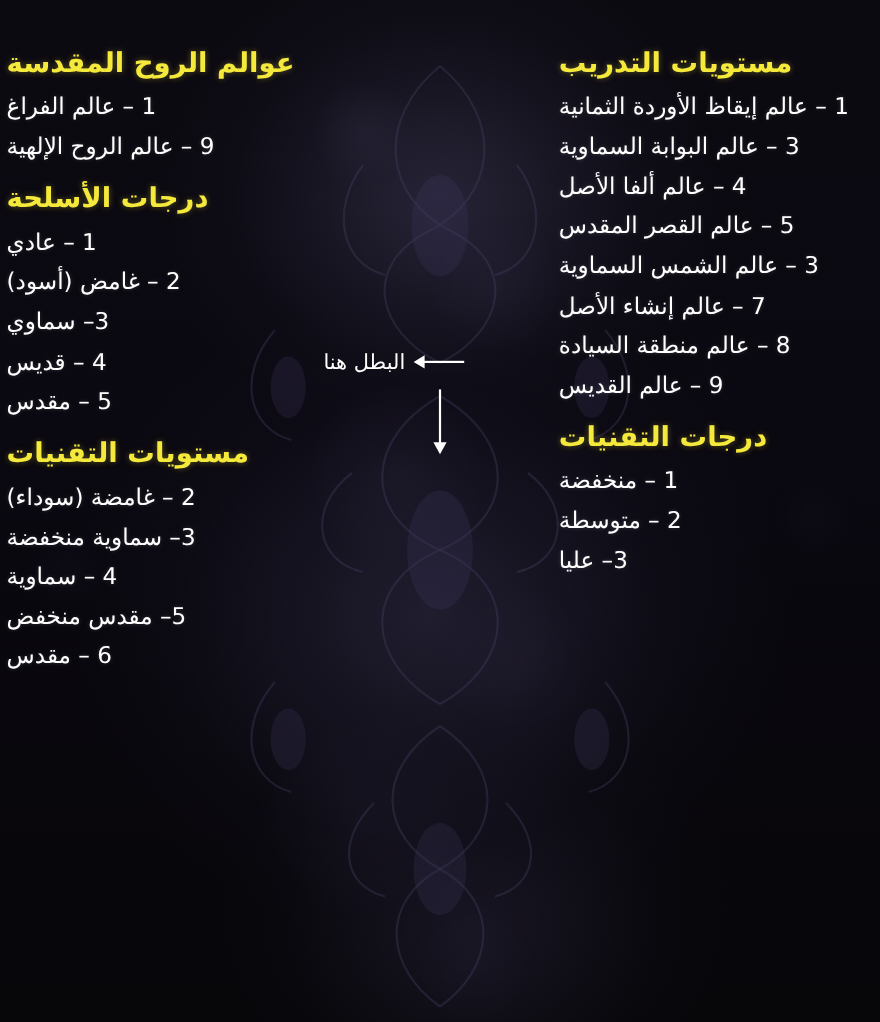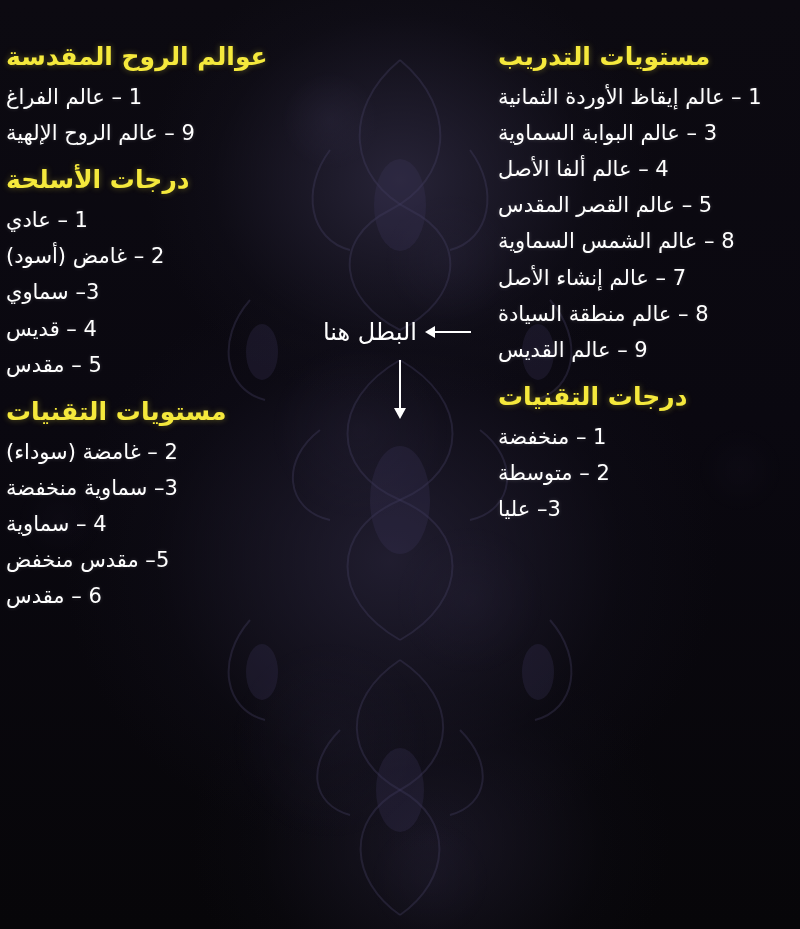--- a/index.html
+++ b/index.html
@@ -42,21 +42,21 @@
     opacity: 0.85;
   }
   .col {
     position: absolute;
     top: 0;
     width: 286px;
     box-sizing: border-box;
     text-align: left;
     margin-top: 32px;
   }
-  #col-right { right: 16px; }
+  #col-right { right: 6px; }
   #col-left { left: 6px; }
 
   .heading {
     color: #f5e93c;
     font-size: 25px;
     font-weight: bold;
     letter-spacing: 0px;
     margin: 10px 0 8px 0;
     text-shadow: 0 0 6px rgba(245,233,60,0.35);
     white-space: nowrap;
@@ -74,24 +74,24 @@
   #center {
     position: absolute;
     left: 294px;
     top: 318px;
     width: 212px;
     text-align: center;
   }
   #center-row {
     display: flex;
     align-items: center;
-    justify-content: center;
+    justify-content: flex-end;
     gap: 8px;
     color: #ffffff;
-    font-size: 24px;
+    font-size: 19px;
     white-space: nowrap;
   }
   .arrow-right {
     display: inline-block;
     width: 52px;
     height: 16px;
     position: relative;
   }
   .arrow-right::before {
     content: "";
@@ -179,21 +179,21 @@
   </svg>
 
   <div class="col" id="col-right">
 
     <div class="heading">مستويات التدريب</div>
     <div>
       <div class="item">1 – عالم إيقاظ الأوردة الثمانية</div>
       <div class="item">3 – عالم البوابة السماوية</div>
       <div class="item">4 – عالم ألفا الأصل</div>
       <div class="item">5 – عالم القصر المقدس</div>
-      <div class="item">8 – عالم الشمس السماوية</div>
+      <div class="item">3 – عالم الشمس السماوية</div>
       <div class="item">7 – عالم إنشاء الأصل</div>
       <div class="item">8 – عالم منطقة السيادة</div>
       <div class="item">9 – عالم القديس</div>
     </div>
 
     <div class="heading tight">درجات التقنيات</div>
     <div>
       <div class="item">1 – منخفضة</div>
       <div class="item">2 – متوسطة</div>
       <div class="item">3– عليا</div>

